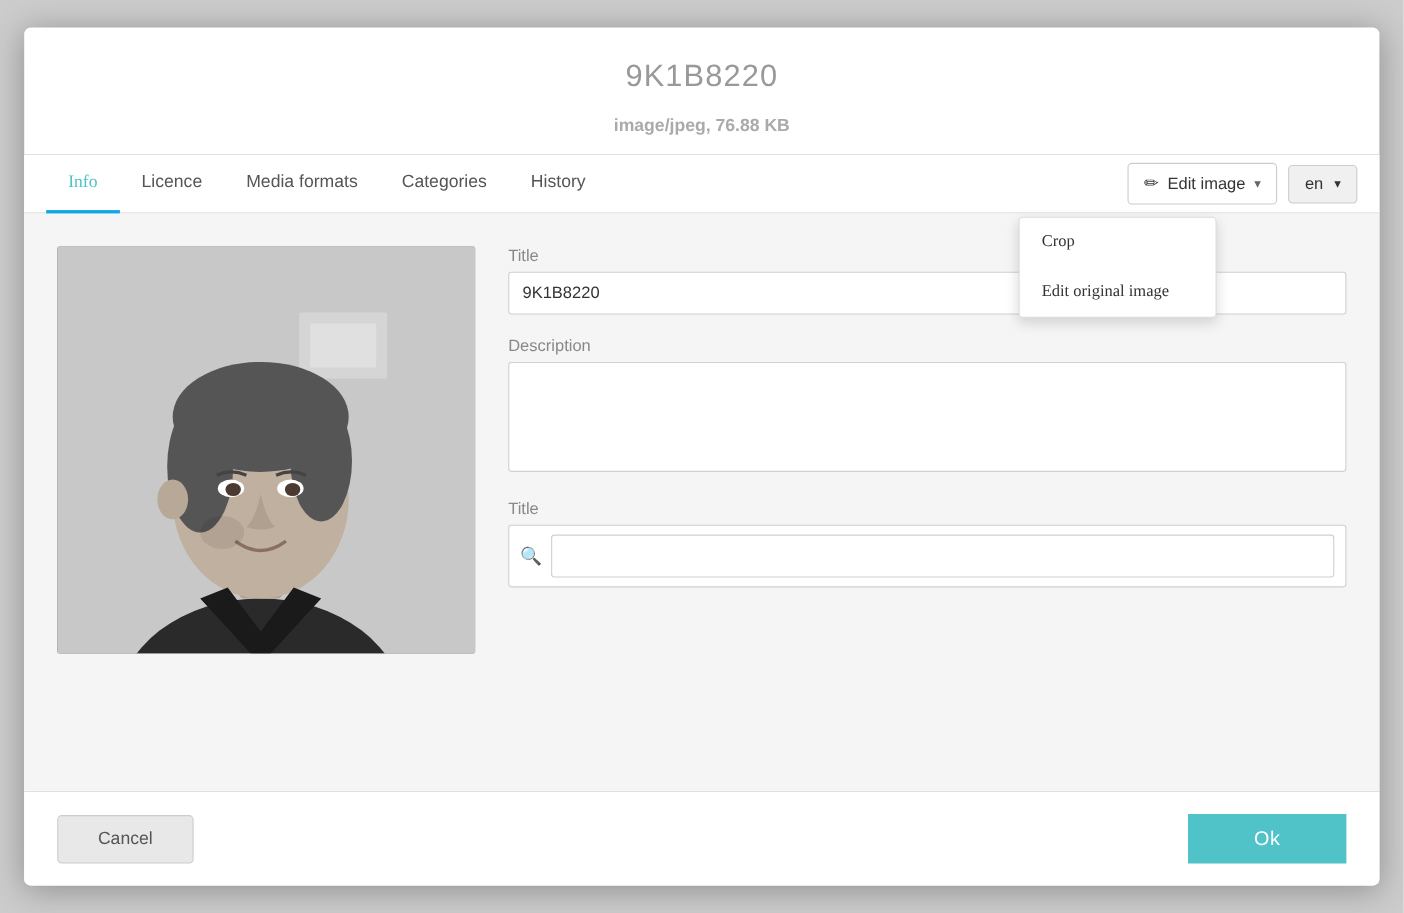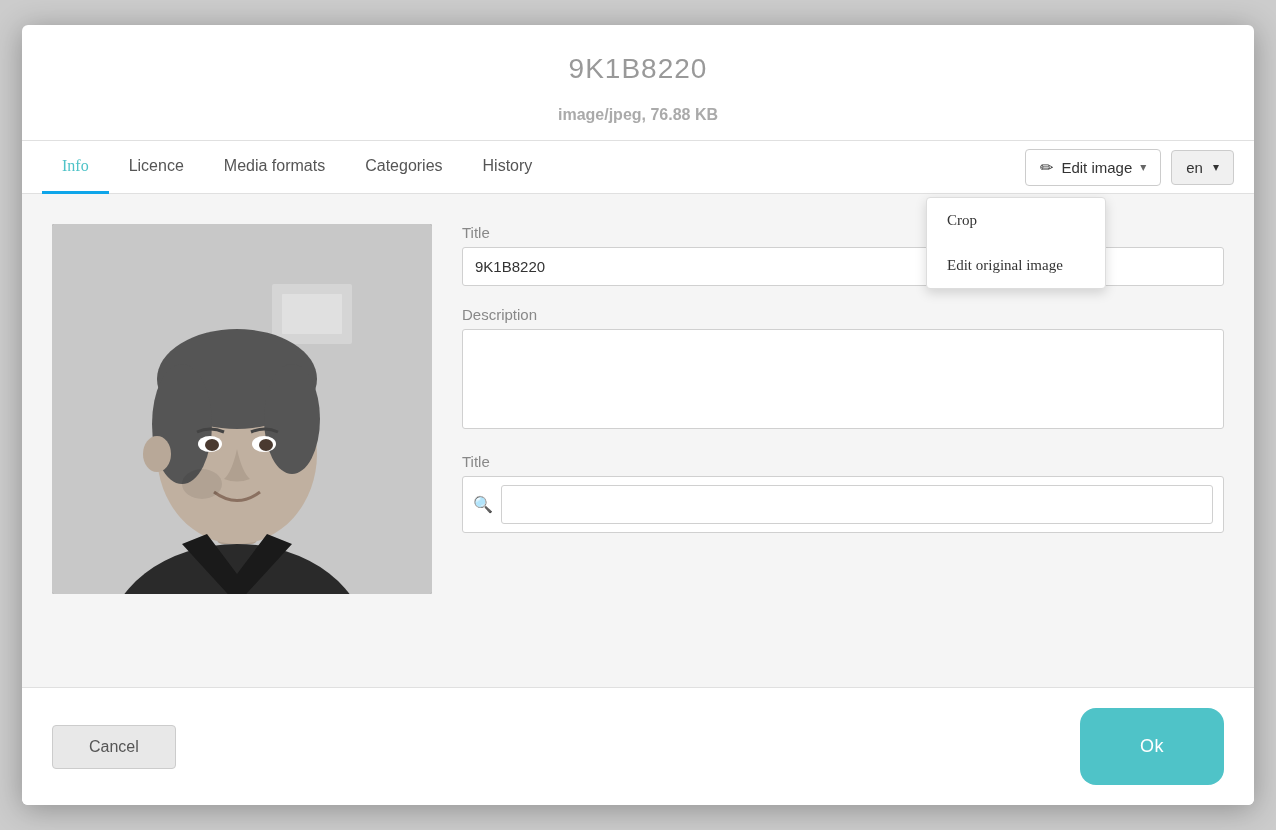--- a/index.html
+++ b/index.html
@@ -181,22 +181,22 @@
       border: 1px solid #ccc;
       border-radius: 4px;
       padding: 12px 36px;
       font-size: 16px;
       color: #555;
       cursor: pointer;
     }
     .btn-ok {
       background: #4fc3c8;
       border: none;
-      border-radius: 16px;
-      padding: 28px 60px;
+      border-radius: 0;
+      padding: 12px 60px;
       font-size: 18px;
       color: #fff;
       cursor: pointer;
       letter-spacing: 0.5px;
     }
     
     .dropdown-menu {
       position: absolute;
       top: 56px;
       right: 148px;

